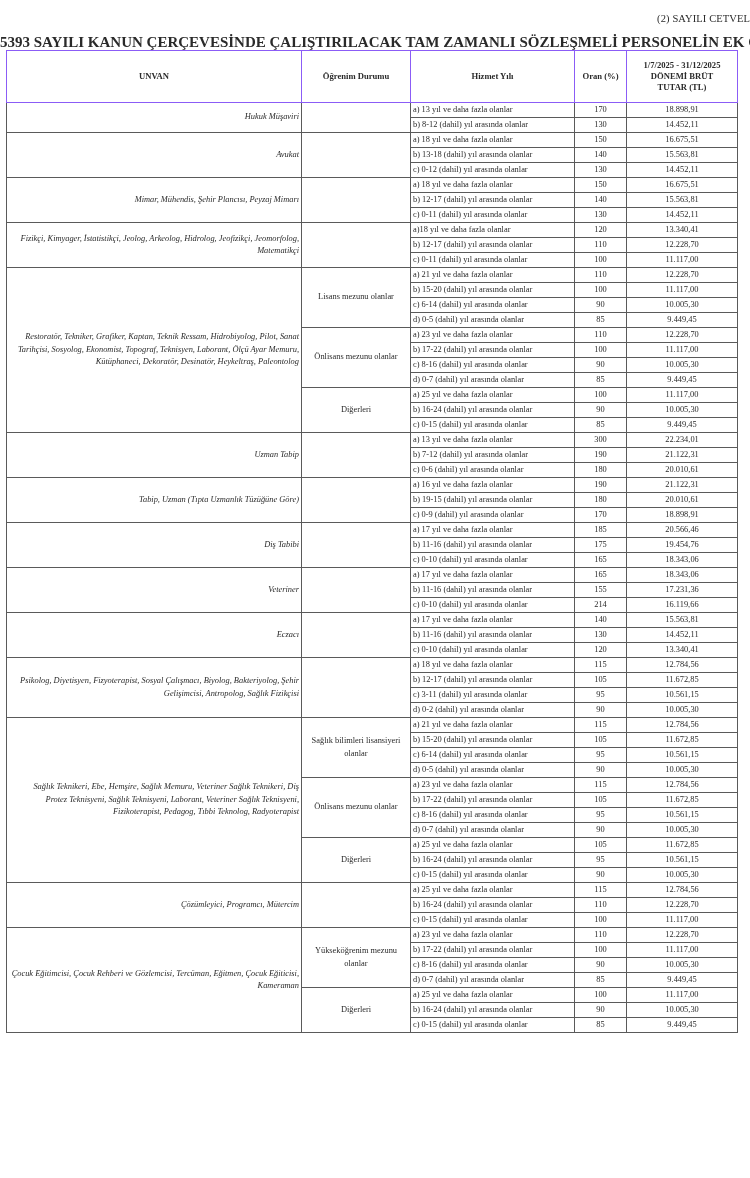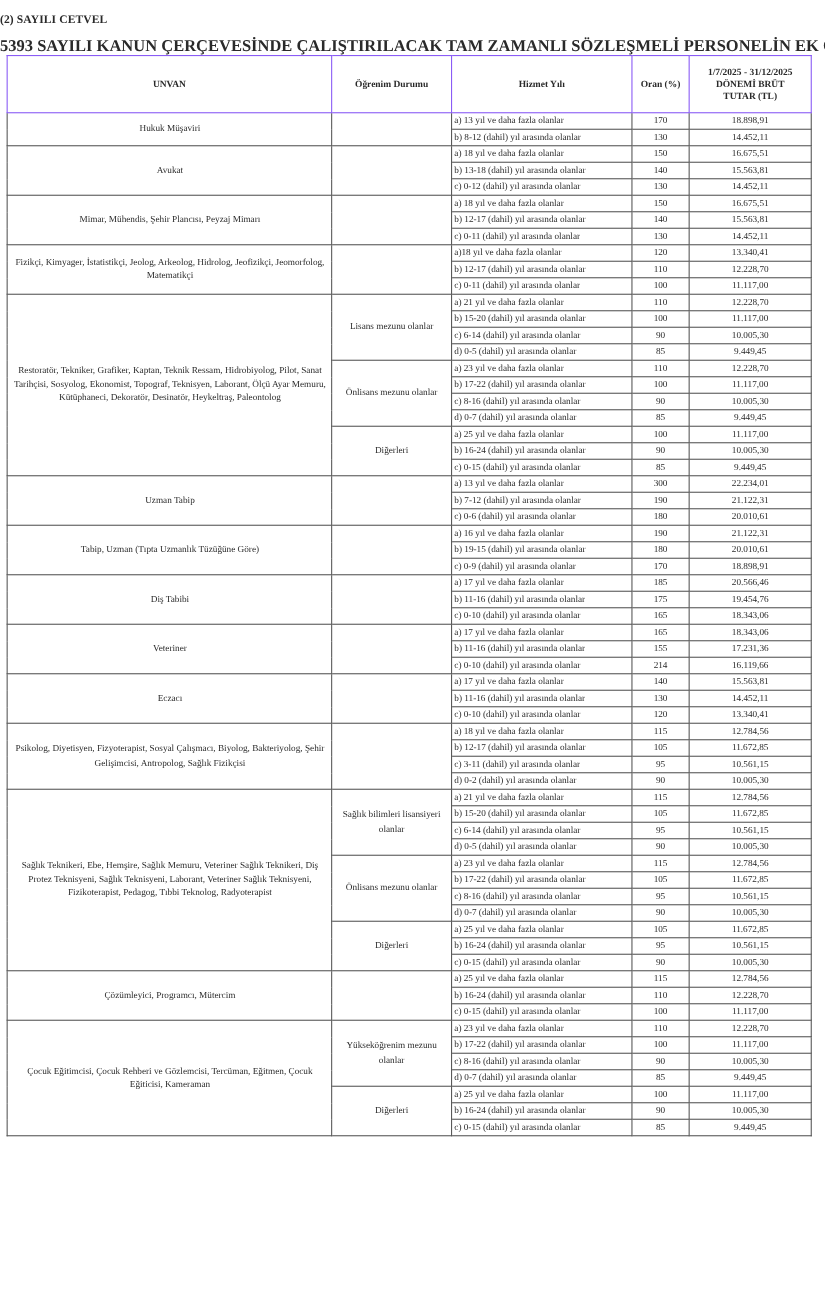--- a/index.html
+++ b/index.html
@@ -1,35 +1,35 @@
 <!DOCTYPE html>
 <html><head>
 <meta charset="utf-8">
 <style>
   html, body { margin:0; padding:0; background:#ffffff; }
   body { width:750px; height:1178px; position:relative; overflow:hidden;
          font-family:"Liberation Serif","DejaVu Serif",serif; color:#2a2a2a; }
-  .title1 { position:absolute; top:13px; left:0; width:750px; text-align:left;
-            font-weight:bold; font-size:10.5px; letter-spacing:0.1px; }
+  .title1 { position:absolute; top:13px; left:0; width:750px; text-align:right;
+            font-weight:normal; font-size:10.5px; letter-spacing:0.1px; }
   .title2 { position:absolute; top:34px; left:0; width:750px; text-align:center;
             font-weight:bold; font-size:15px; white-space:nowrap; }
   table.cetvel { position:absolute; top:50px; left:6px; width:731px;
                  border-collapse:collapse; table-layout:fixed;
                  border:1.6px solid #3a3a3a; }
   table.cetvel col.c1 { width:295px; }
   table.cetvel col.c2 { width:109px; }
   table.cetvel col.c3 { width:164px; }
   table.cetvel col.c4 { width:52px; }
   table.cetvel col.c5 { width:111px; }
   table.cetvel th { font-weight:bold; font-size:8.6px; text-align:center;
                     border:1px solid #8b5cf6; height:51px; padding:0 2px; line-height:11px; }
   table.cetvel td { border:1px solid #5a5a5a; font-size:8.4px; height:14px;
                     padding:0 2px; line-height:10px; white-space:nowrap; overflow:hidden; }
   table.cetvel tr.grp-start td { border-top:1.6px solid #3a3a3a; }
-  td.unvan { white-space:normal !important; vertical-align:middle; text-align:center; line-height:12.5px !important; padding-left:3px !important; }
+  td.unvan { white-space:normal !important; vertical-align:middle; text-align:right; line-height:12.5px !important; padding-left:3px !important;font-style:italic; }
   td.ogrenim { white-space:normal !important; text-align:center; vertical-align:middle; line-height:12.5px !important;font-family:Liberation Serif, serif; }
   td.hizmet { text-align:left; }
   td.oran { text-align:center; }
   td.tutar { text-align:center; }
 </style>
 </head>
 <body>
 
 <div class="title1">(2) SAYILI CETVEL</div>
 <div class="title2">5393 SAYILI KANUN ÇERÇEVESİNDE ÇALIŞTIRILACAK TAM ZAMANLI SÖZLEŞMELİ PERSONELİN EK ÖDEME ORAN VE TUTARLARI</div>

